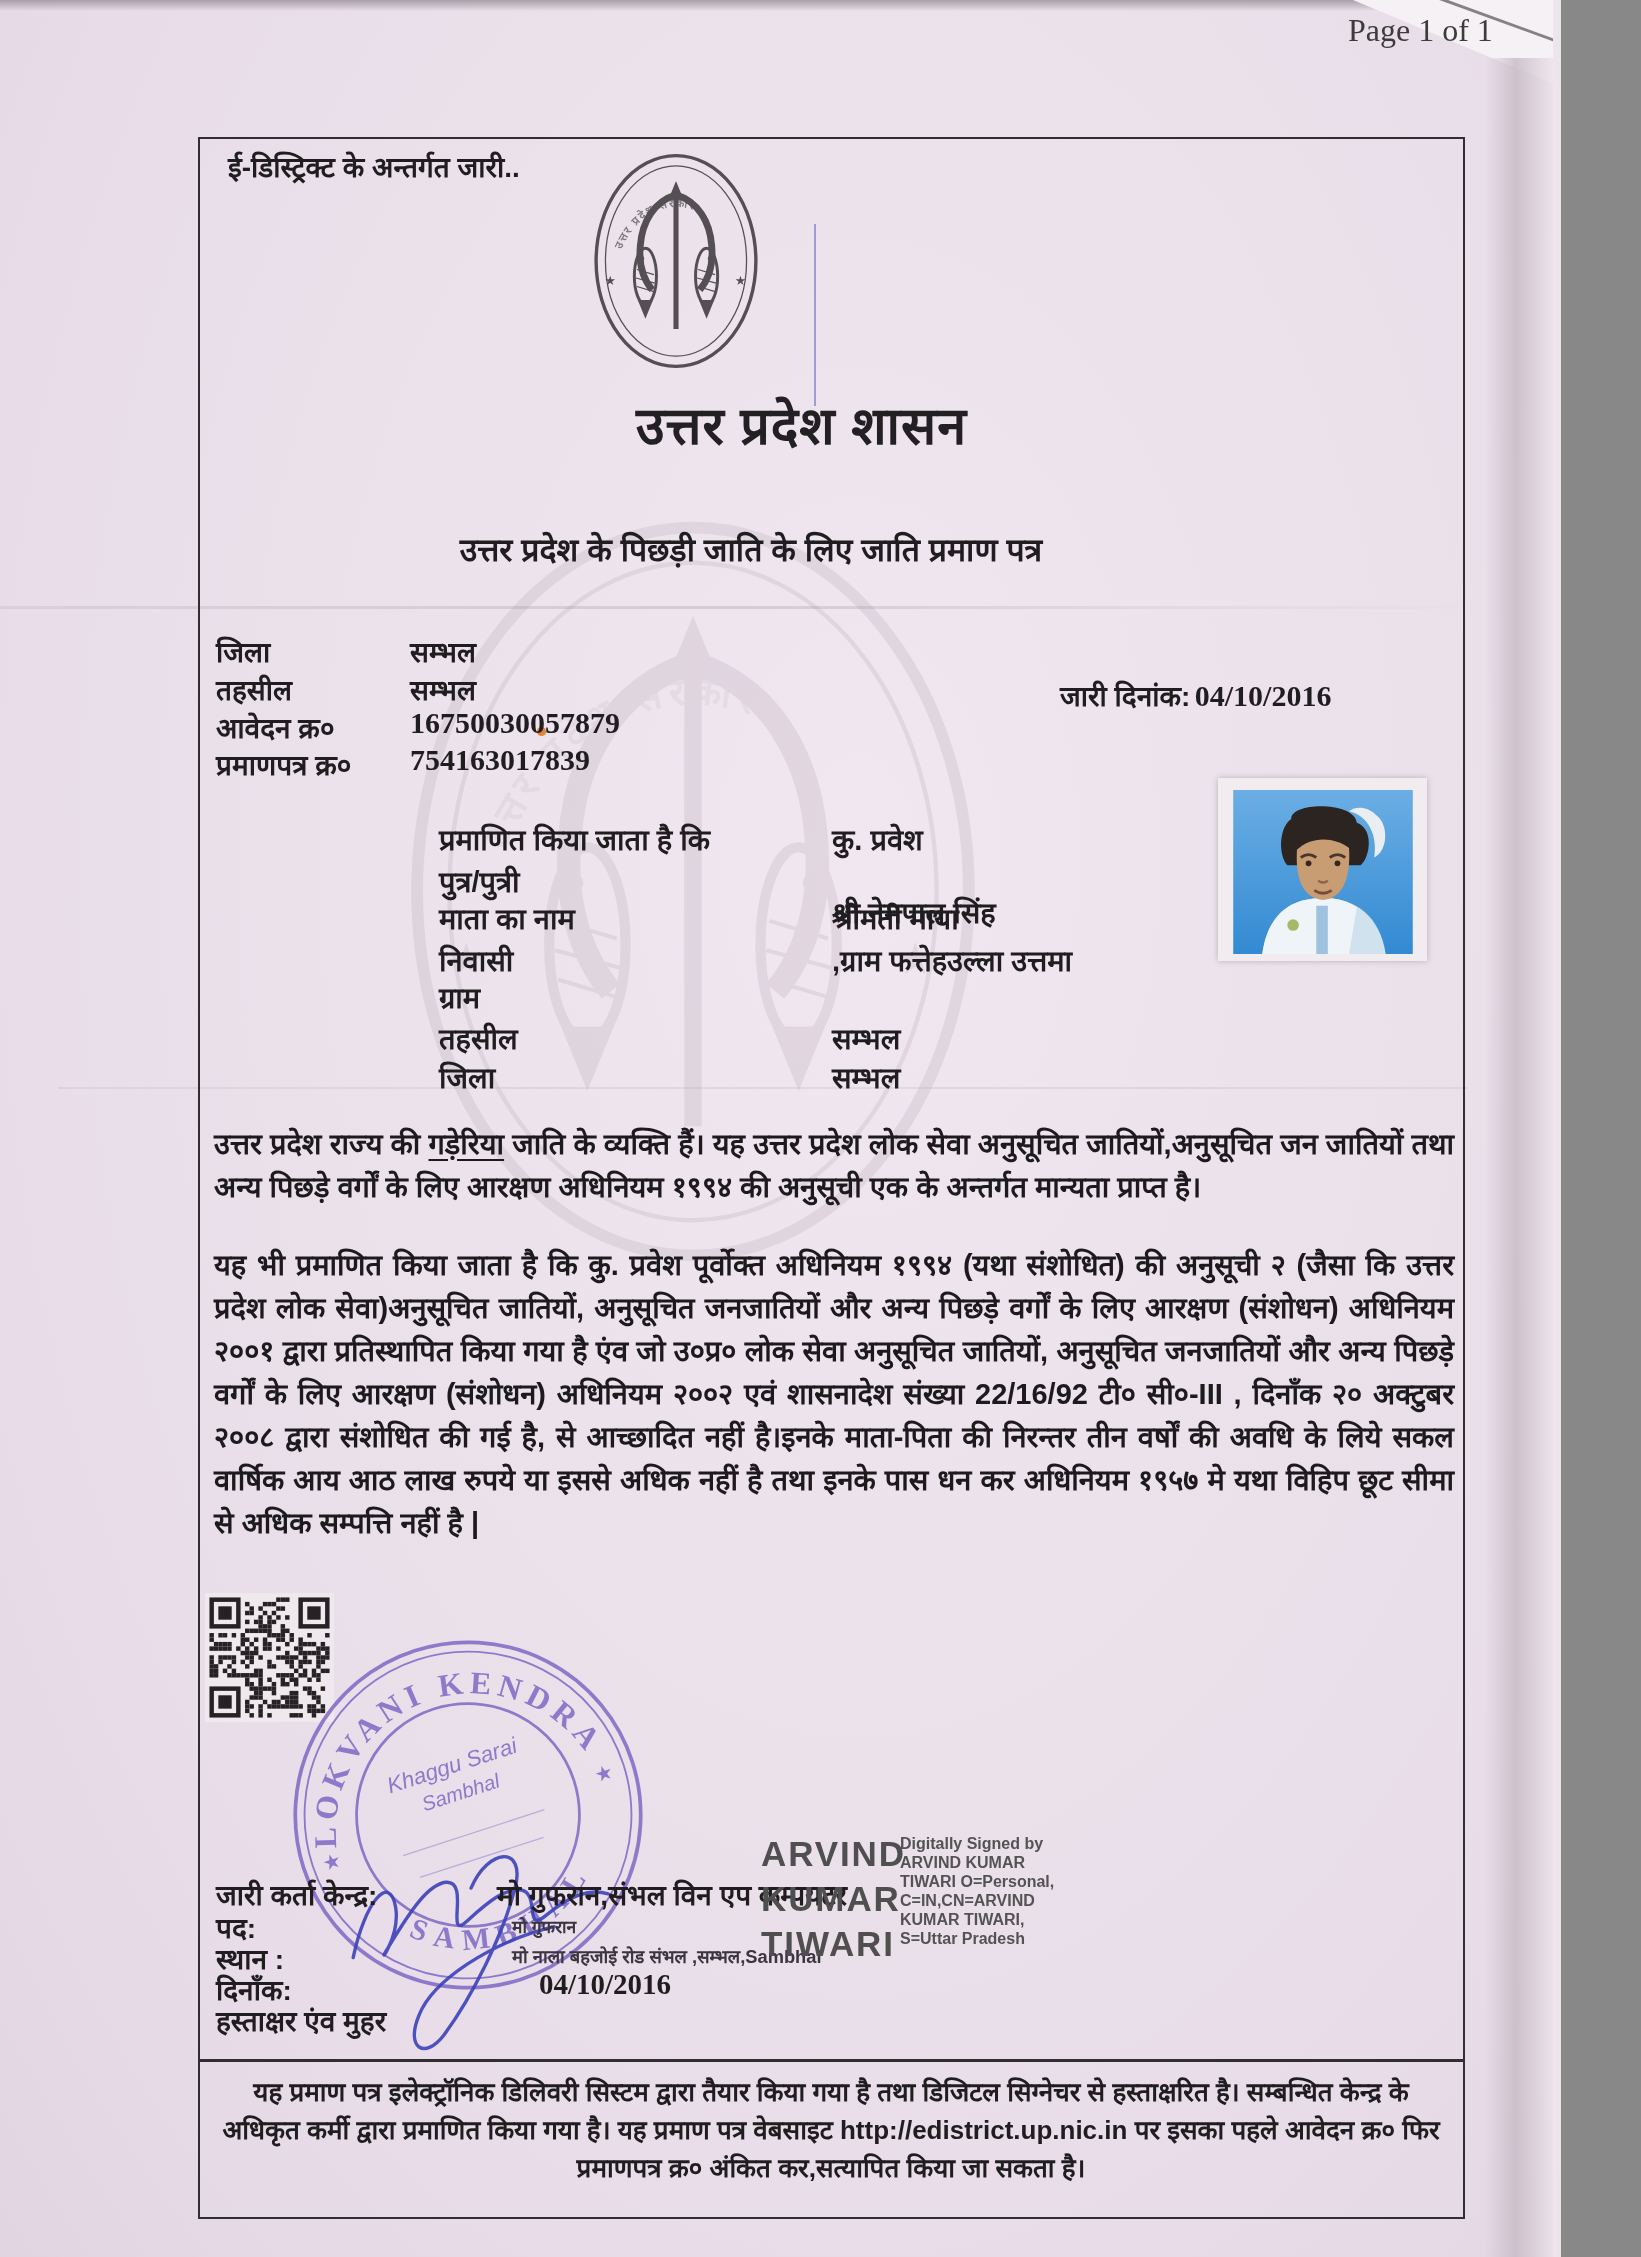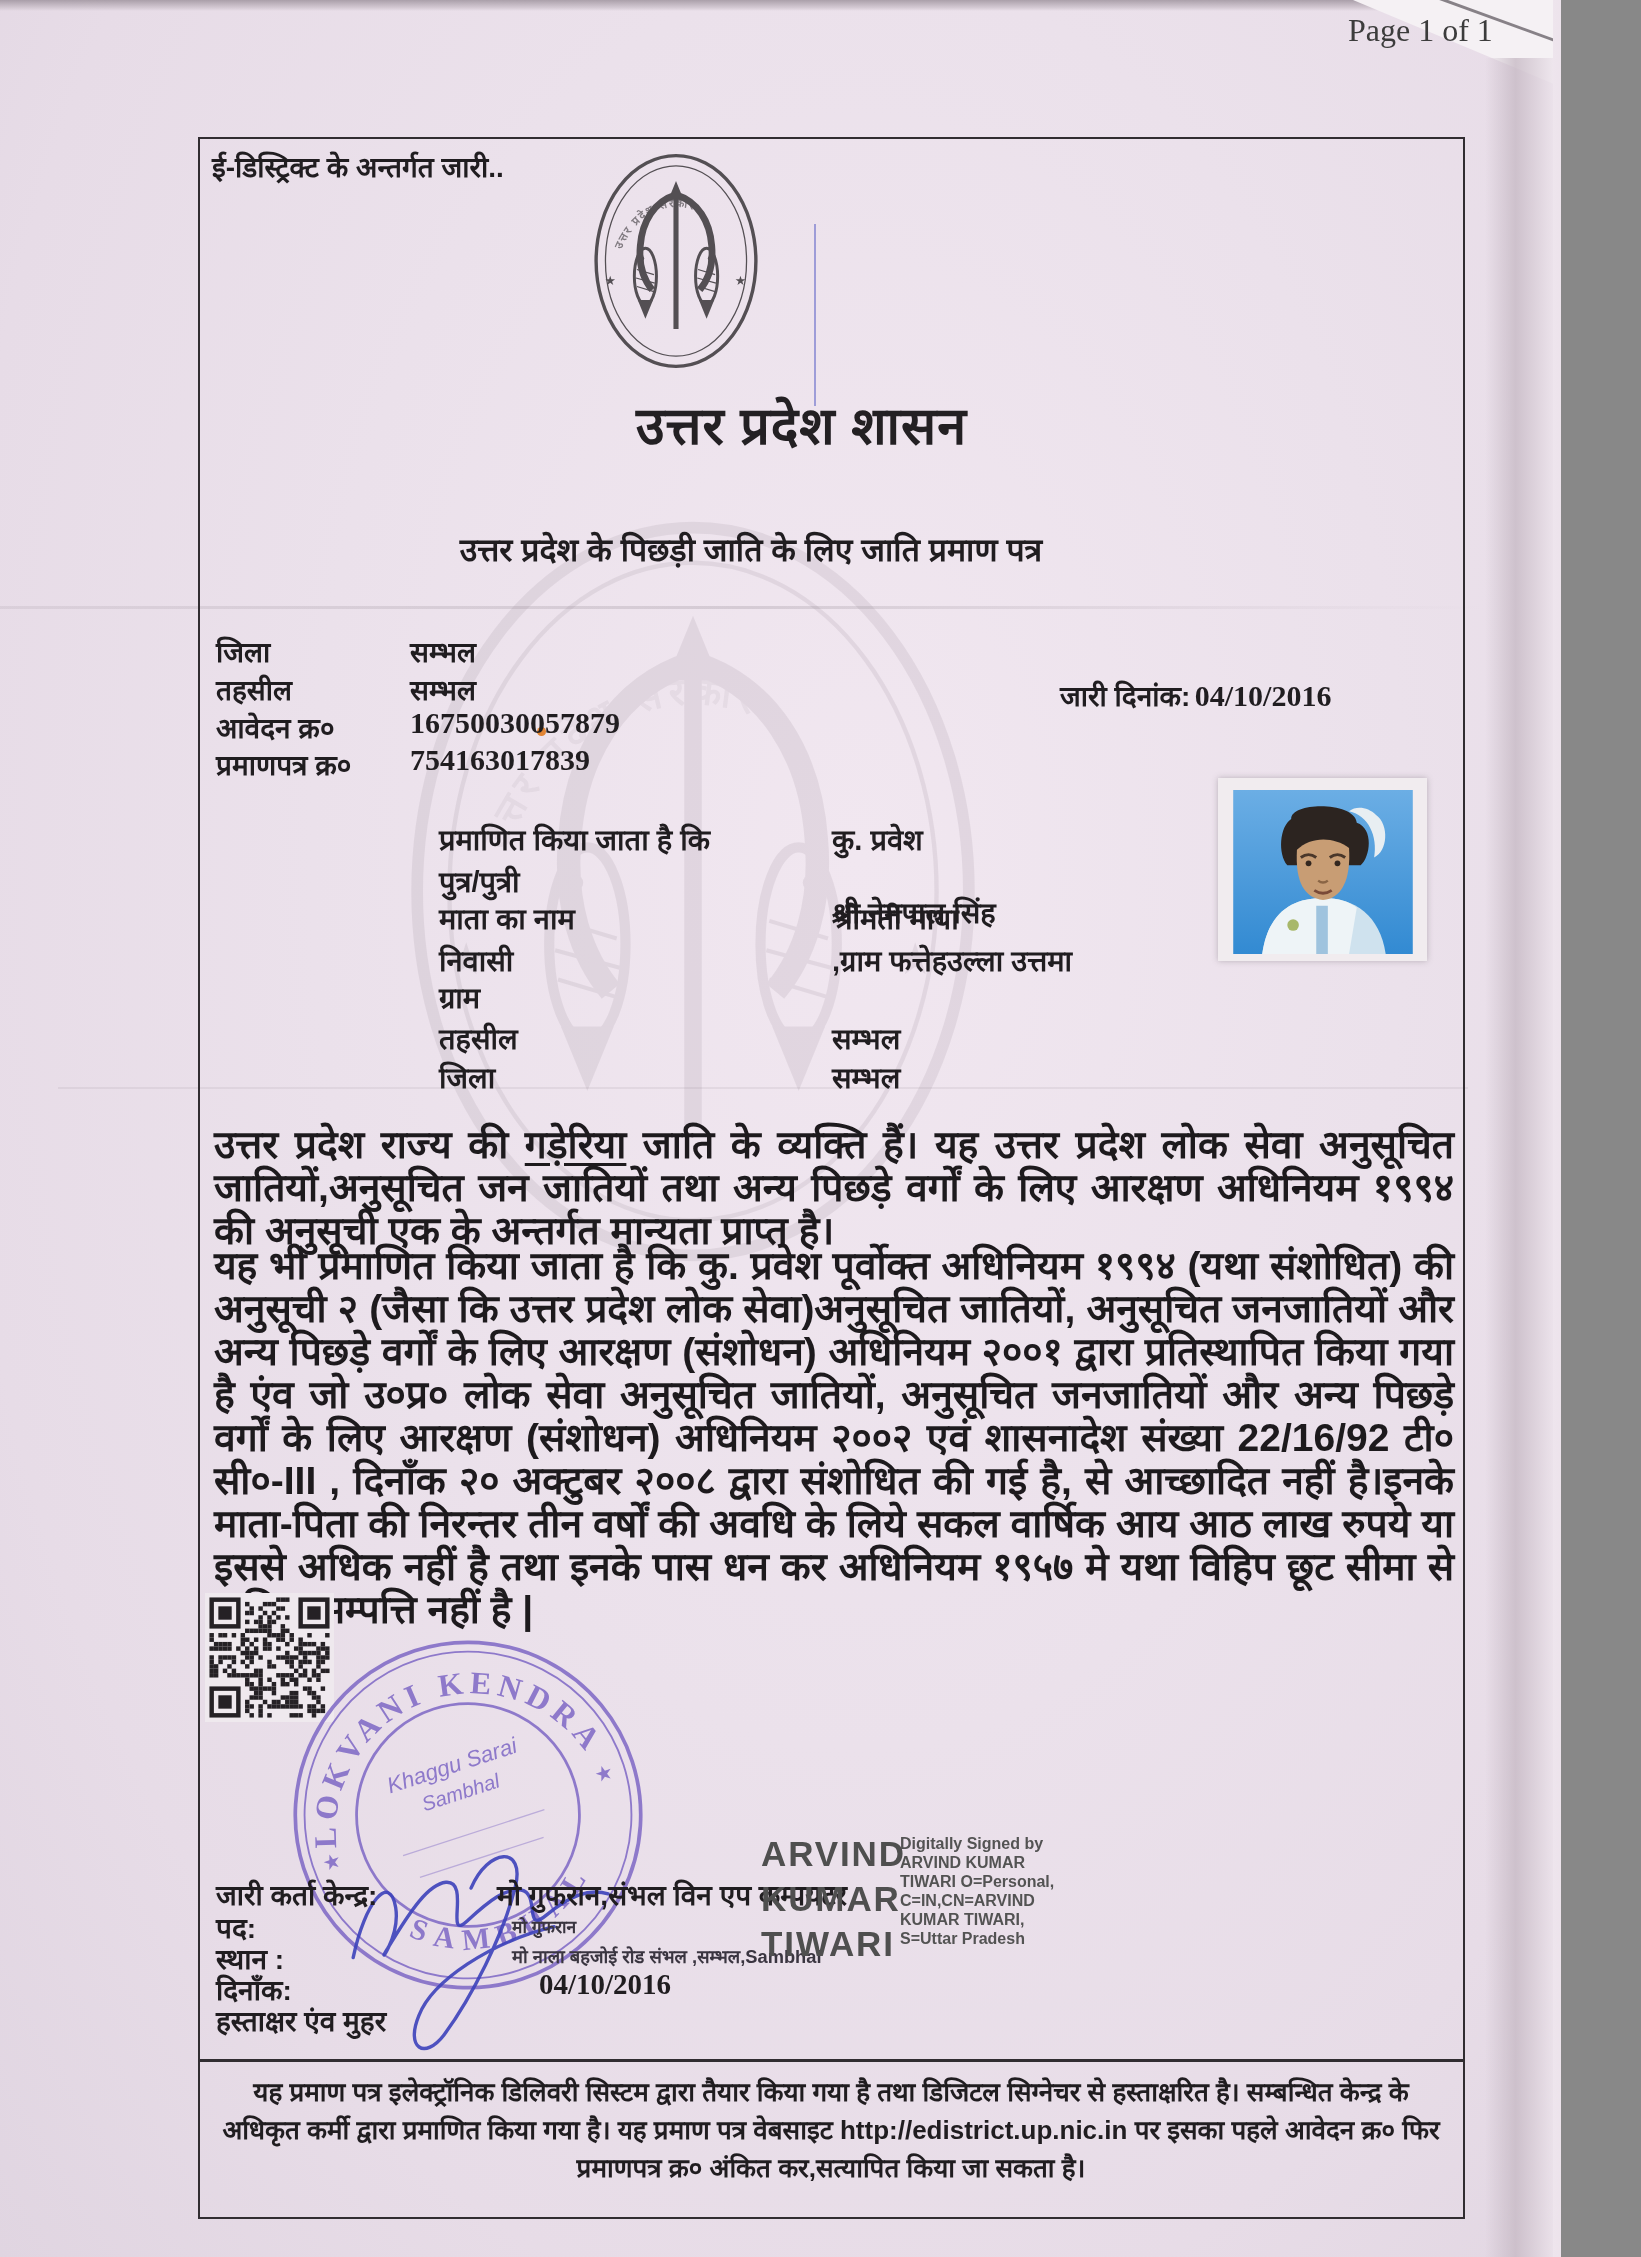--- a/index.html
+++ b/index.html
@@ -18,33 +18,33 @@
   .edge-shade{left:1485px;top:58px;width:68px;height:2199px;background:linear-gradient(90deg,rgba(0,0,0,0),#c7bac5 45%,#ece3eb);opacity:.8;}
   .edge-right{left:1553px;top:0;width:89px;height:2257px;background:linear-gradient(90deg,#eee5ed,#e4d9e3 60%,#d8cdd8);}
   .crease1{left:0;top:606px;width:1487px;height:2.9px;background:linear-gradient(90deg,rgba(120,110,120,.12),rgba(120,110,120,.22),rgba(120,110,120,0));}
   .crease2{left:58px;top:1087px;width:1410px;height:1.9px;background:rgba(120,110,120,.10);}
   .pen-line{left:814px;top:224px;width:1.9px;height:182px;background:#5d63c6;opacity:.55;}
   .ink-dot{left:537px;top:727px;width:8.7px;height:8.7px;border-radius:50%;background:#e07a20;opacity:.9;}
   
   .main-box{left:198px;top:137px;width:1267px;height:2082px;border:2.9px solid #312d31;box-sizing:border-box;}
   .footer-divider{left:198px;top:2059px;width:1267px;height:2.9px;background:#312d31;}
   .page-no{left:1348px;top:11.6px;font-family:"Liberation Serif","DejaVu Serif",serif;font-size:32px;color:#3c3c3c;}
-  .ed-line{left:212px;top:147px;font-size:28px;font-weight:700;}
+  .ed-line{left:228px;top:147px;font-size:28px;font-weight:700;}
   .title{left:198px;top:388px;width:1207px;text-align:center;font-size:52px;font-weight:600;letter-spacing:1px;color:#232023;}
   .subtitle{left:198px;top:527px;width:1106px;text-align:center;font-size:32px;font-weight:700;}
   
   .lbl{font-size:28px;font-weight:700;}
   .num{font-family:"Liberation Serif","DejaVu Serif",serif;font-weight:700;font-size:30px;}
   .devval{font-size:28px;font-weight:700;}
   .issue-date{left:1060px;top:676px;}
   
   .hlbl{font-size:29px;font-weight:600;}
   .hval{font-size:29px;font-weight:700;}
   
-  .para{left:214px;width:1240px;font-size:39px;font-weight:600;line-height:43px;color:#1d1a1d;text-align:justify;}
+  .para{left:214px;width:1240px;font-size:29px;font-weight:600;line-height:43px;color:#1d1a1d;text-align:justify;}
   .caste{font-weight:800;text-decoration:underline;text-underline-offset:4.8px;}
   
   .photo-frame{left:1218px;top:778px;width:209px;height:183px;background:#f1ecef;box-shadow:0 0 5.8px rgba(90,80,90,.35);}
   .photo-inner{position:absolute;left:14.5px;top:11.6px;width:180px;height:164px;}
   
   .emblem{left:591px;top:143px;width:170px;height:236px;color:#3f3b3f;opacity:.88;}
   .watermark{left:307px;top:510px;width:772px;height:763px;color:#8b7d8a;opacity:.14;}
   
   .arvind{left:761px;top:1831px;font-size:35px;line-height:45px;font-weight:600;letter-spacing:1.9px;color:#4f4f4f;}
   .digital{left:900px;top:1834px;width:174px;font-size:16px;line-height:19px;font-weight:600;color:#535353;}

